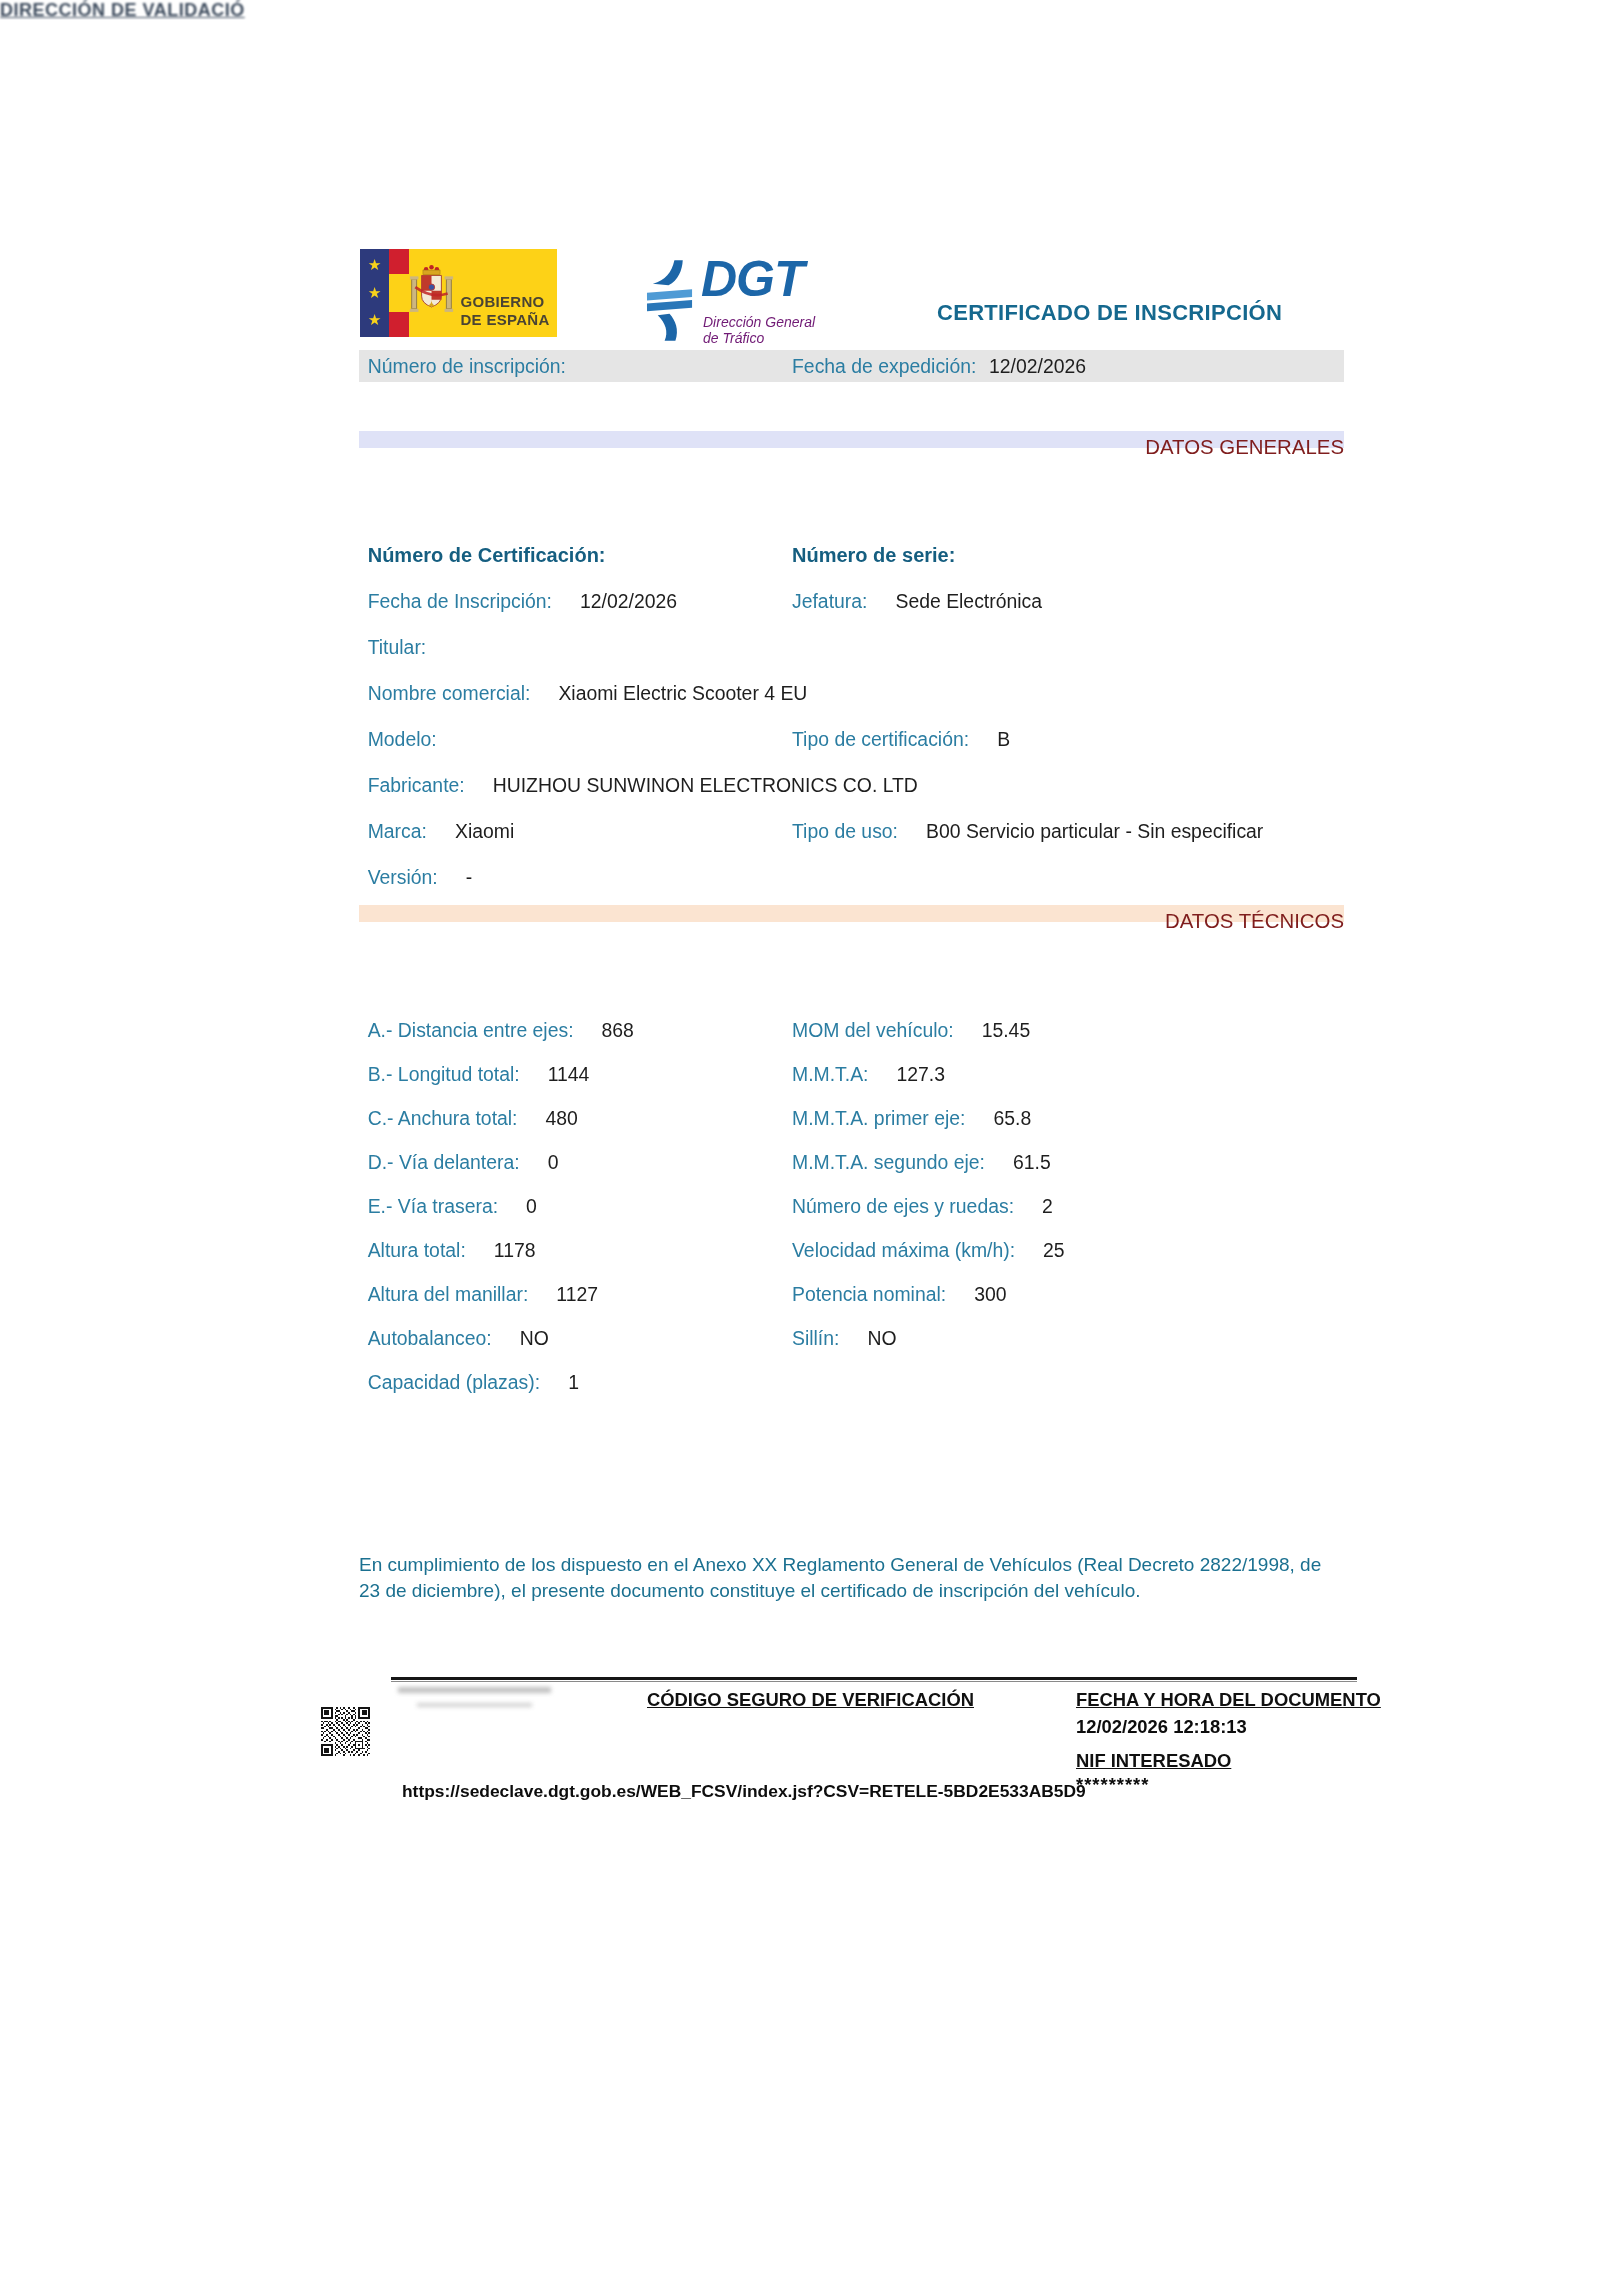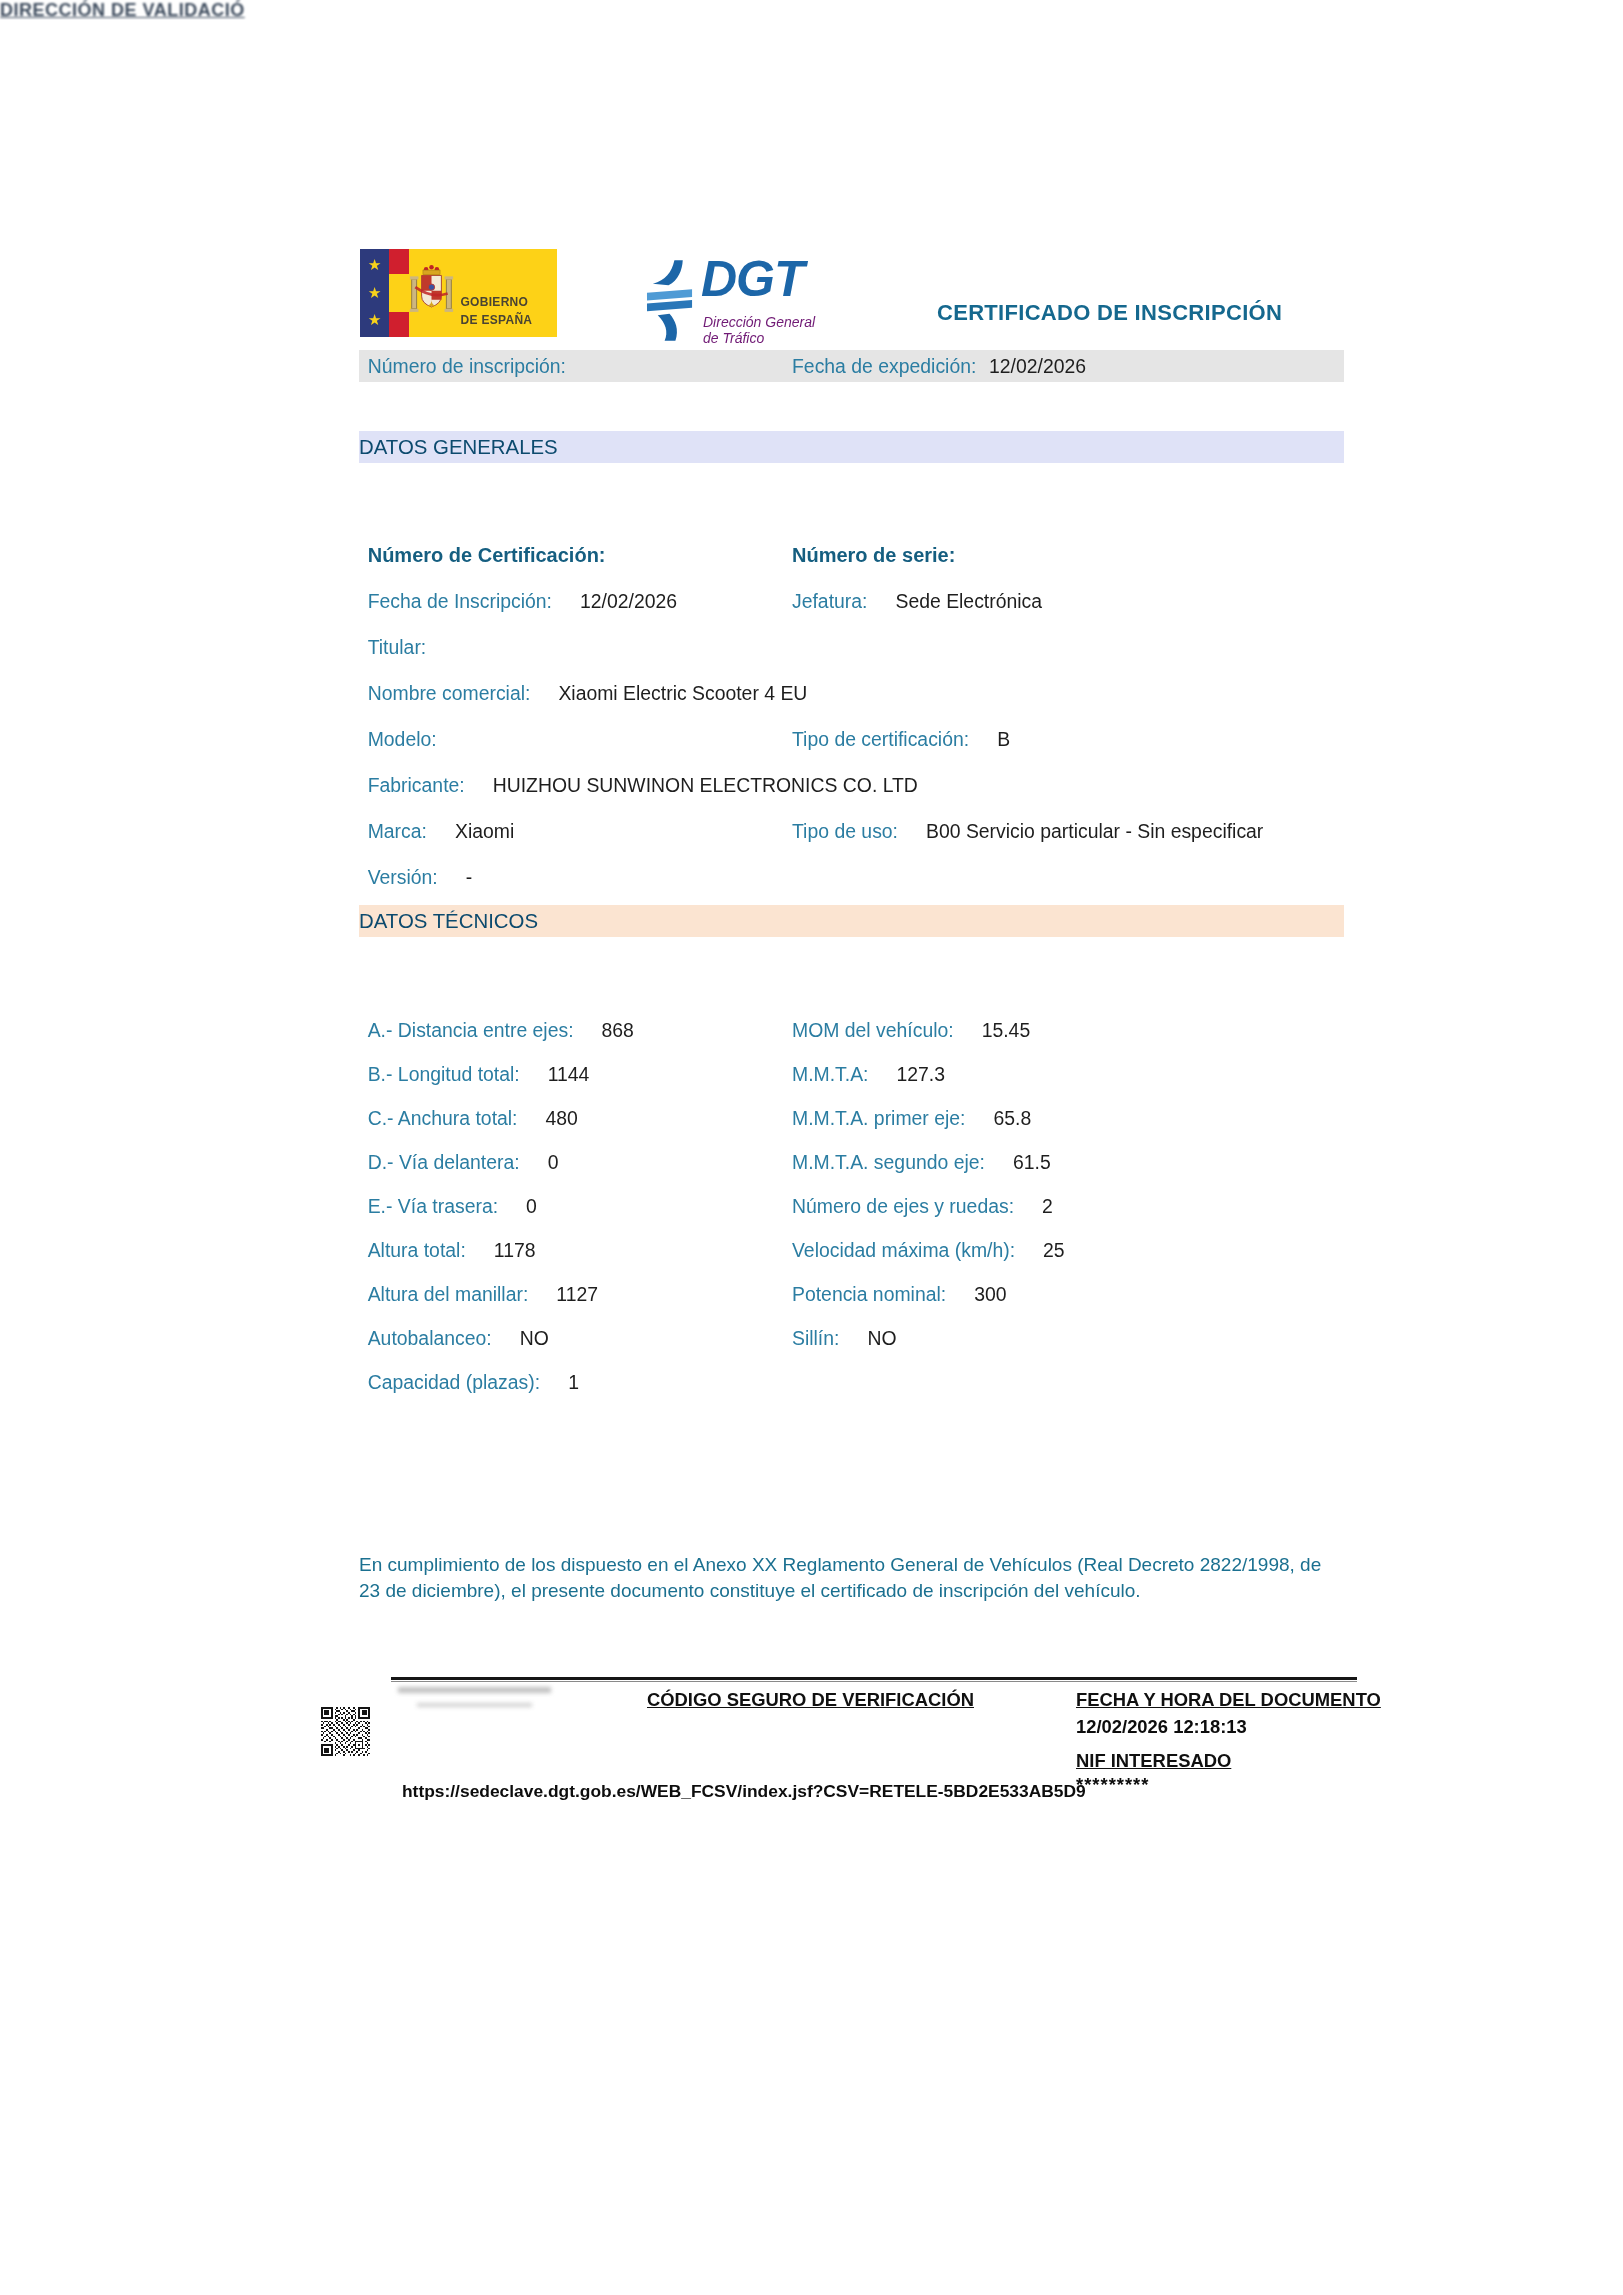--- a/index.html
+++ b/index.html
@@ -11,33 +11,33 @@
     overflow:hidden;
   }
   
   #gob-logo{position:absolute;left:360px;top:249px;width:197px;height:88px;display:flex;}
   .gl-blue{width:29px;height:100%;background:#2d3a7c;position:relative;}
   .gl-star{position:absolute;left:0;width:29px;text-align:center;color:#f7d21b;font-size:15.3px;line-height:15.3px;}
   .gl-col{width:20.4px;height:100%;display:flex;flex-direction:column;}
   .gl-col .r{background:#d01f2e;height:28%;}
   .gl-col .y{background:#fdd217;flex:1;}
   .gl-yellow{flex:1;background:#fdd217;display:flex;align-items:center;}
-  .gl-text{font-weight:bold;color:#4a4433;font-size:12px;line-height:18.4px;letter-spacing:0.3px;margin-left:6.1px;margin-top:36px;}
+  .gl-text{font-weight:bold;color:#4a4433;font-size:15px;line-height:18.4px;letter-spacing:0.3px;margin-left:6.1px;margin-top:36px;}
   #dgt-logo{position:absolute;left:646px;top:257px;width:194px;height:89px;}
   #dgt-sym{position:absolute;left:0;top:0;width:49px;height:86px;}
   #dgt-word{position:absolute;left:55px;top:-7.2px;font-size:50px;font-weight:bold;font-style:italic;color:#1c66a8;letter-spacing:-1px;}
   #dgt-sub{position:absolute;left:57px;top:57px;font-size:14px;font-style:italic;color:#701a75;line-height:16.4px;}
   #doc-title{position:absolute;left:937px;top:284px;font-size:22px;font-weight:bold;color:#15688e;letter-spacing:0.3px;margin-top:16px;}
   
   #topbar{position:absolute;left:359px;top:350px;width:985px;height:32px;background:#e5e5e5;}
   #topbar .tb{position:absolute;top:0;height:32px;line-height:32px;font-size:19.4px;white-space:nowrap;}
   .teal{color:#2b7da2;}
   .blacktxt{color:#1e1e1e;}
   
-  .secbar{position:absolute;left:359px;width:985px;height:32px;text-align:left;font-size:20.4px;line-height:32px;color:#0c4a6e;}
+  .secbar{position:absolute;left:359px;width:985px;height:17px;text-align:right;font-size:20.4px;line-height:32px;color:#7f1d1d;}
   #bar-generales{top:431px;background:#dfe2f7;}
   #bar-tecnicos{top:905px;background:#fbe4d1;}
   
   .rows{position:absolute;left:359px;width:985px;margin-top:48px;}
   #rows-generales{top:496px;}
   #rows-tecnicos{top:971px;}
   .frow{position:relative;}
   #rows-generales .frow{height:46px;}
   #rows-tecnicos .frow{height:44px;}
   .cell{position:absolute;left:8.7px;top:0;white-space:nowrap;font-size:19.4px;}

